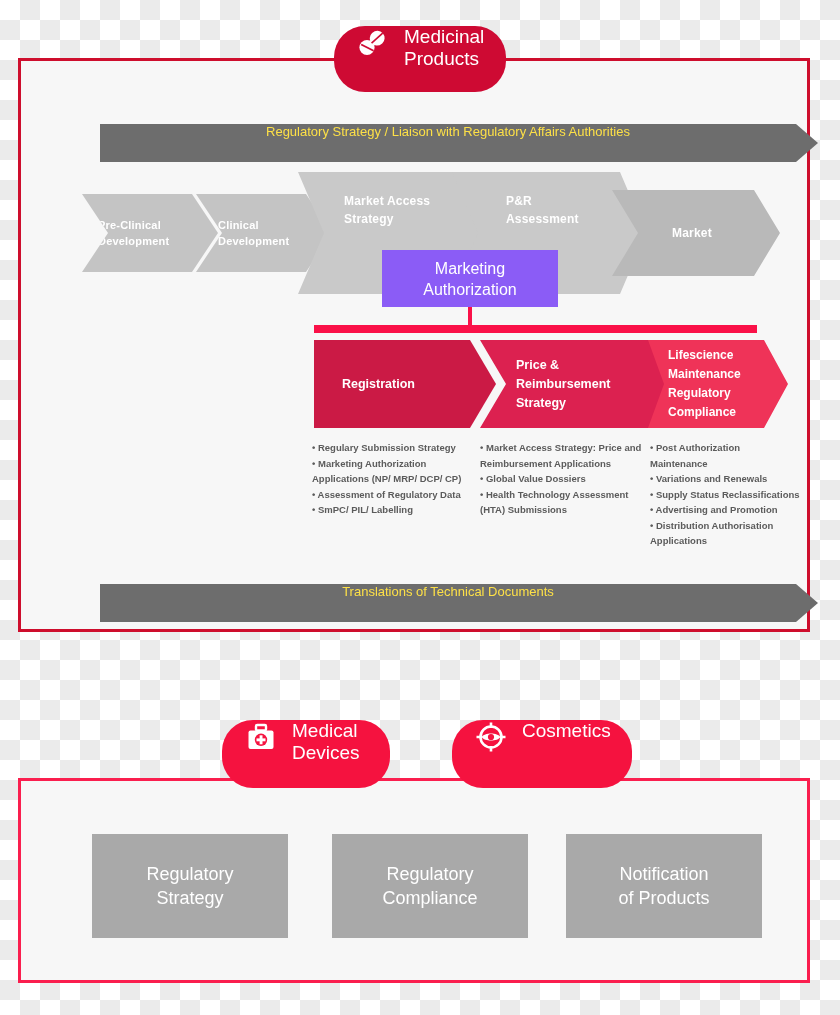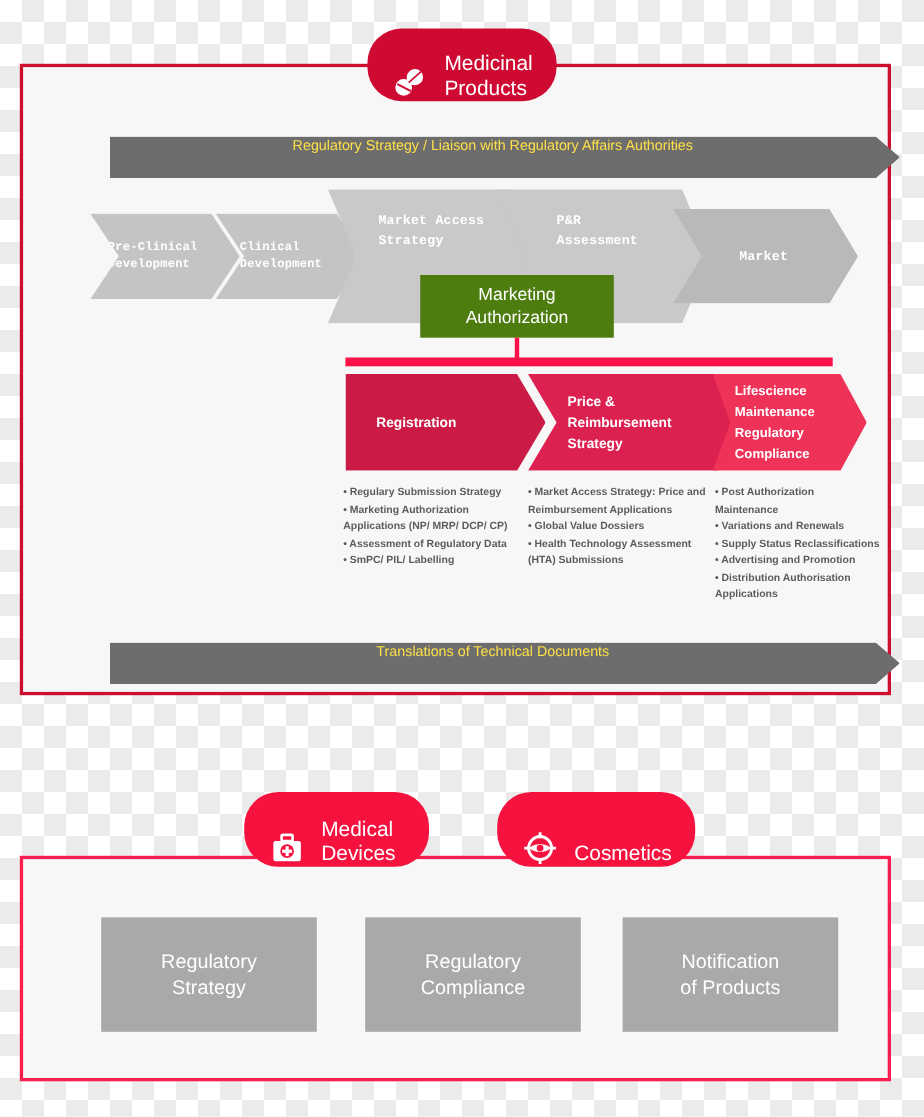--- a/index.html
+++ b/index.html
@@ -40,21 +40,21 @@
     width: 792px;
     height: 205px;
     border: 3px solid #fa1e4e;
   }
 
   
   .header-tab {
     position: absolute;
     background: #f5123f;
     display: flex;
-    align-items: flex-end;
+    align-items: flex-start;
     gap: 14px;
     padding: 0 22px;
     box-sizing: border-box;
     z-index: 5;
     border-radius: 31px;
   }
   #tab-medicinal {
     left: 334px;
     top: 26px;
     width: 172px;
@@ -121,21 +121,21 @@
     align-items: center;
     box-sizing: border-box;
     color: #ffffff;
     font-weight: bold;
     font-size: 11px;
     line-height: 16px;
     letter-spacing: .2px;
     -webkit-clip-path: polygon(0 0, calc(100% - 26px) 0, 100% 50%, calc(100% - 26px) 100%, 0 100%, 26px 50%);
     clip-path: polygon(0 0, calc(100% - 26px) 0, 100% 50%, calc(100% - 26px) 100%, 0 100%, 26px 50%);
   }
-  .chev span { display: block; white-space: pre-line; font-family: Liberation Mono, monospace; }
+  .chev span { display: block; white-space: pre-line; }
 
   #chev-preclinical {
     left: 82px; top: 194px; width: 136px; height: 78px;
     background: #c4c4c4; padding-left: 16px;
   }
   #chev-clinical {
     left: 196px; top: 194px; width: 136px; height: 78px;
     background: #c4c4c4; padding-left: 22px;
   }
   #chev-market-access {
@@ -154,21 +154,21 @@
     font-size: 12px;
   }
 
   
   #box-marketing-auth {
     position: absolute;
     left: 382px;
     top: 250px;
     width: 176px;
     height: 57px;
-    background: #4d7c0f;
+    background: #8b5cf6;
     color: #ffffff;
     display: flex;
     align-items: center;
     justify-content: center;
     text-align: center;
     font-size: 16px;
     line-height: 21px;
     white-space: pre-line;
     z-index: 3;
   }

